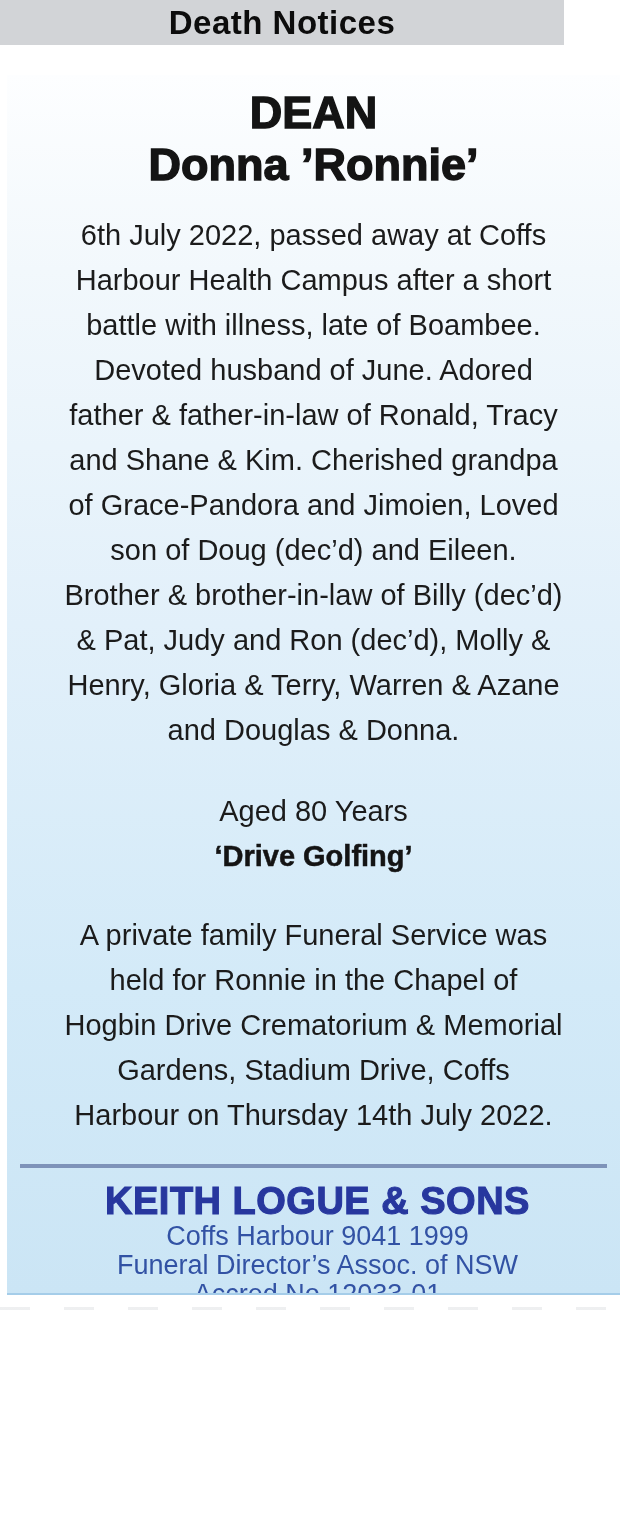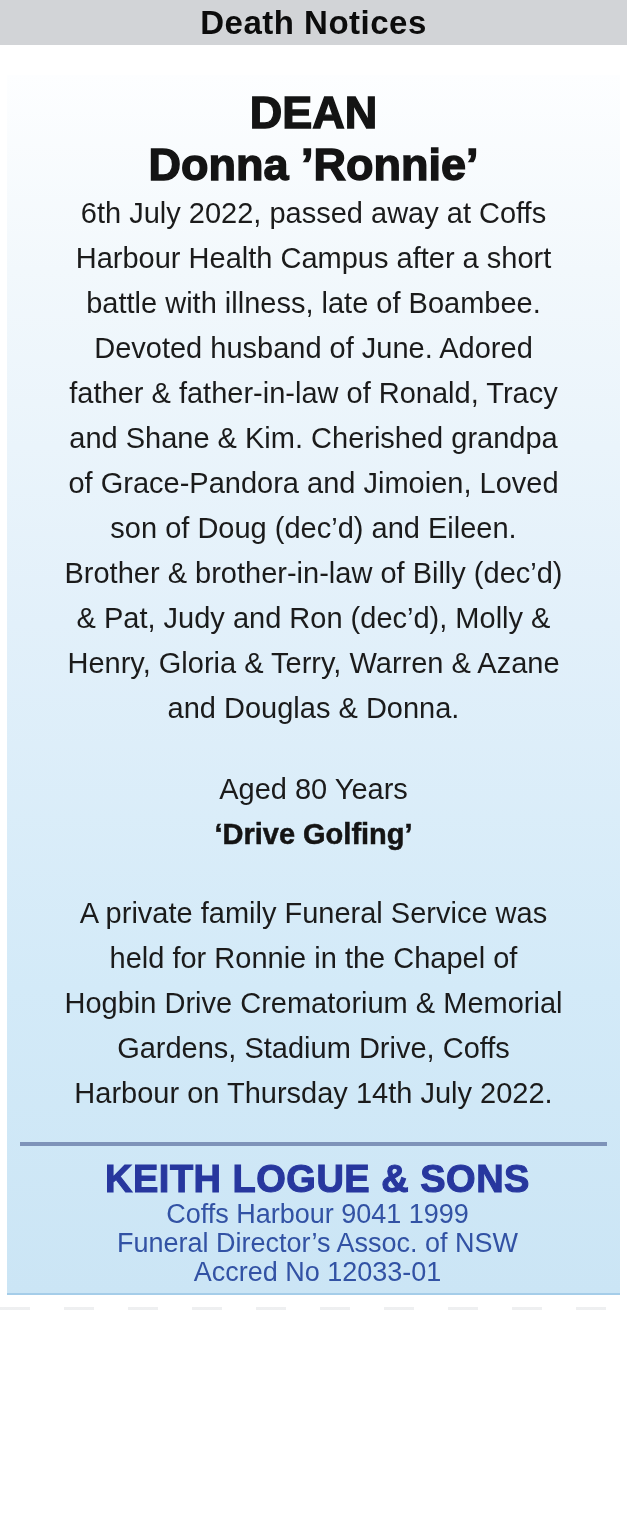--- a/index.html
+++ b/index.html
@@ -13,21 +13,21 @@
   }
   .page {
     position: relative;
     width: 627px;
     height: 1536px;
     background: #ffffff;
   }
   .header-bar {
     position: absolute;
     top: 0; left: 0;
-    width: 627px;
+    width: 564px;
     height: 45px;
     background: #d2d4d7;
     display: flex;
     align-items: center;
     justify-content: center;
   }
   .header-title {
     font-size: 33px;
     font-weight: bold;
     color: #0c0c0c;
@@ -55,21 +55,21 @@
     white-space: pre-line;
     margin-top: 2px;
   }
   .body-text {
     text-align: center;
     color: #1b1b1b;
     font-size: 29px;
     line-height: 45px;
     white-space: pre-line;
   }
-  .notice-body { }
+  .notice-body { margin-top: 22px; }
   .aged-block { margin-top: 28px; }
   .aged-line {
     text-align: center;
     color: #1b1b1b;
     font-size: 29px;
     line-height: 45px;
     margin-top: 36px;
   }
   .epitaph-line {
     text-align: center;

